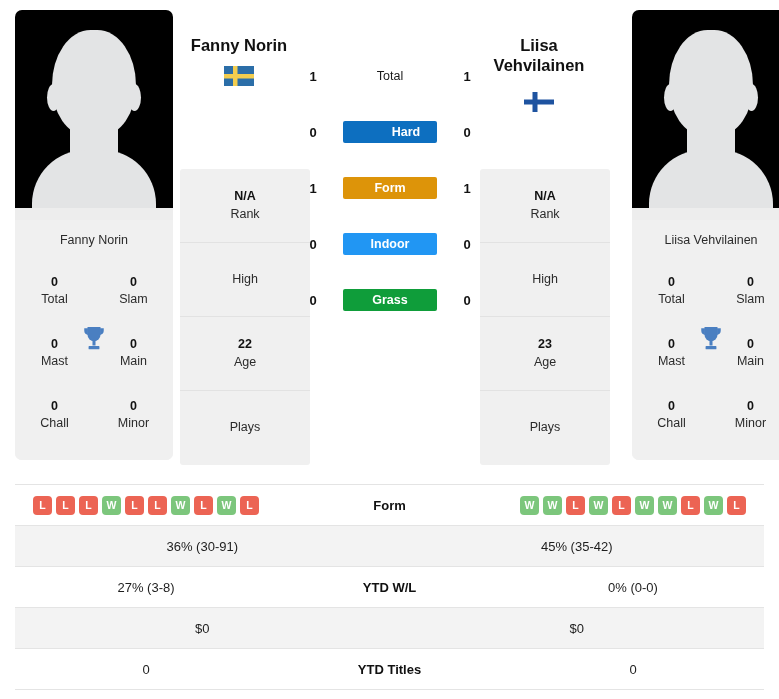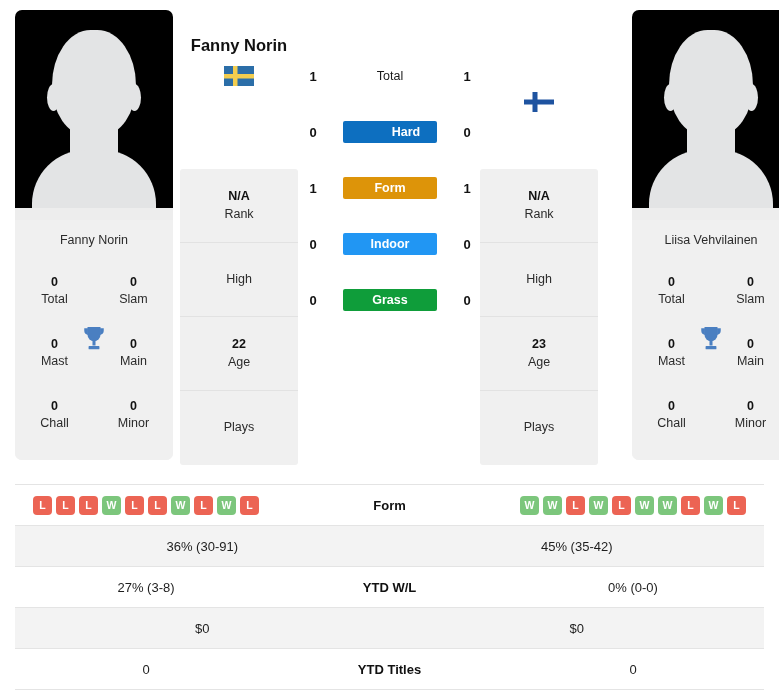--- a/index.html
+++ b/index.html
@@ -133,21 +133,21 @@
     transform: translateX(-50%);
     top: 66px;
     width: 26px;
     height: 30px;
   }
 
   
   .info-card {
     position: absolute;
     top: 169px;
-    width: 118px;
+    width: 130px;
     background: #f0f0f0;
     border-radius: 3px;
     overflow: hidden;
   }
   .info-card.left  { left: 180px; }
   .info-card.right { left: 480px; }
 
   .info-seg {
     height: 74px;
     display: flex;
@@ -370,20 +370,24 @@
       <svg class="trophy-icon" viewBox="0 0 24 26">
         <path d="M6 2h12v7a6 6 0 0 1-12 0V2z" fill="#4a7fc1"></path>
         <path d="M6 3H3v2.2a4 4 0 0 0 3.4 4V3zM18 3h3v2.2a4 4 0 0 1-3.4 4V3z" fill="#4a7fc1"></path>
         <rect x="10.6" y="14" width="2.8" height="5" fill="#4a7fc1"></rect>
         <rect x="7" y="19.5" width="10" height="3" rx="0.6" fill="#4a7fc1"></rect>
       </svg>
     </div>
   </div>
 
   <div class="pname left">Fanny Norin</div>
+  <div class="pname right">
+    <div>Liisa</div>
+    <div>Vehvilainen</div>
+  </div>
 
   <svg class="flag left" viewBox="0 0 30 20">
     <rect width="30" height="20" fill="#2b6ea8"></rect>
     <rect x="0" y="8" width="30" height="4.5" fill="#f2cd4f"></rect>
     <rect x="9" y="0" width="4.5" height="20" fill="#f2cd4f"></rect>
   </svg>
   <svg class="flag right" viewBox="0 0 30 20">
     <rect width="30" height="20" fill="#ffffff"></rect>
     <rect x="0" y="7.5" width="30" height="5" fill="#1e53a0"></rect>
     <rect x="8.5" y="0" width="5" height="20" fill="#1e53a0"></rect>

